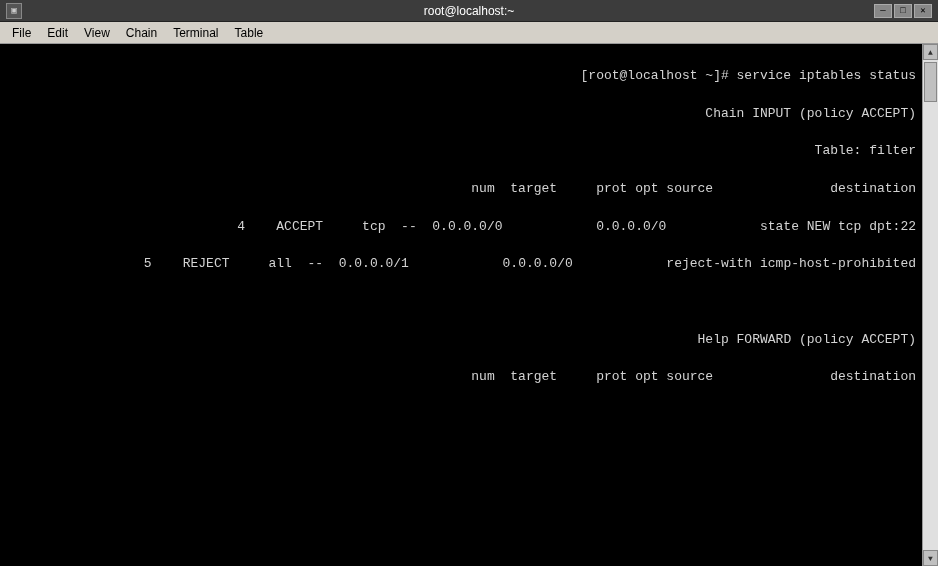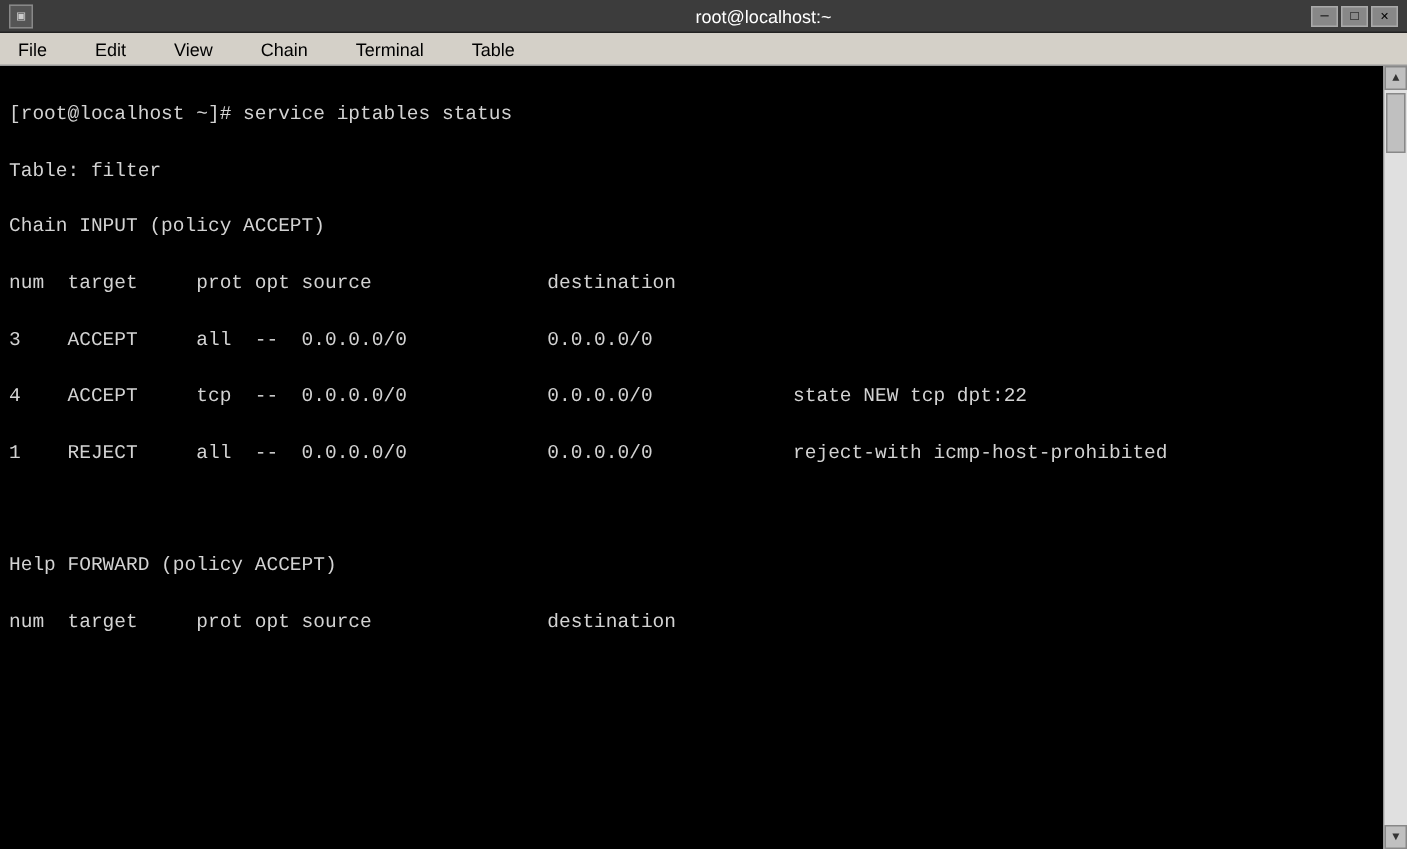--- a/index.html
+++ b/index.html
@@ -31,21 +31,20 @@
       display: flex; align-items: center; justify-content: center;
       font-size: 9px; color: #ccc;
     }
     .title-bar-title {
       position: absolute;
       left: 50%;
       transform: translateX(-50%);
       color: #fff;
       font-size: 12px;
       font-family: sans-serif;
-      margin-left: 40px;
     }
     .title-bar-controls {
       display: flex;
       gap: 2px;
     }
     .title-bar-btn {
       width: 18px;
       height: 14px;
       background: #888;
       border: 1px solid #aaa;
@@ -54,21 +53,21 @@
       font-size: 9px; color: #000;
     }
 
     
     .menu-bar {
       background: #d4d0c8;
       height: 22px;
       display: flex;
       align-items: center;
       padding: 0 4px;
-      gap: 16px;
+      gap: 0px;
       border-bottom: 1px solid #999;
     }
     .menu-item {
       padding: 2px 8px;
       font-size: 12px;
       font-family: sans-serif;
       color: #000;
       cursor: pointer;
     }
 
@@ -79,20 +78,21 @@
       background: #000;
     }
     .terminal-content {
       flex: 1;
       color: #d3d3d3;
       padding: 4px 6px;
       overflow: hidden;
       white-space: pre;
       line-height: 1.45;
       font-size: 13px;
+      text-align: right;
     }
     .scrollbar {
       width: 16px;
       background: #c0c0c0;
       border-left: 1px solid #999;
       display: flex;
       flex-direction: column;
       align-items: center;
     }
     .scrollbar-btn {
@@ -143,26 +143,25 @@
   <div class="menu-item">Edit</div>
   <div class="menu-item">View</div>
   <div class="menu-item">Chain</div>
   <div class="menu-item">Terminal</div>
   <div class="menu-item">Table</div>
 </div>
 
 <div class="terminal-wrapper">
   <div class="terminal-content">
 <span class="line">[root@localhost ~]# service iptables status</span>
+<span class="line">Chain INPUT (policy ACCEPT)</span>
 <span class="line">Table: filter</span>
-<span class="line">Chain INPUT (policy ACCEPT)</span>
 <span class="line">num  target     prot opt source               destination</span>
-<span class="line">3    ACCEPT     all  --  0.0.0.0/0            0.0.0.0/0</span>
 <span class="line">4    ACCEPT     tcp  --  0.0.0.0/0            0.0.0.0/0            state NEW tcp dpt:22</span>
-<span class="line">1    REJECT     all  --  0.0.0.0/0            0.0.0.0/0            reject-with icmp-host-prohibited</span>
+<span class="line">5    REJECT     all  --  0.0.0.0/1            0.0.0.0/0            reject-with icmp-host-prohibited</span>
 <span class="line">&nbsp;</span>
 <span class="line">Help FORWARD (policy ACCEPT)</span>
 <span class="line">num  target     prot opt source               destination</span>
 <span class="line">&nbsp;</span>
 
 
 
 
 
   </div>

